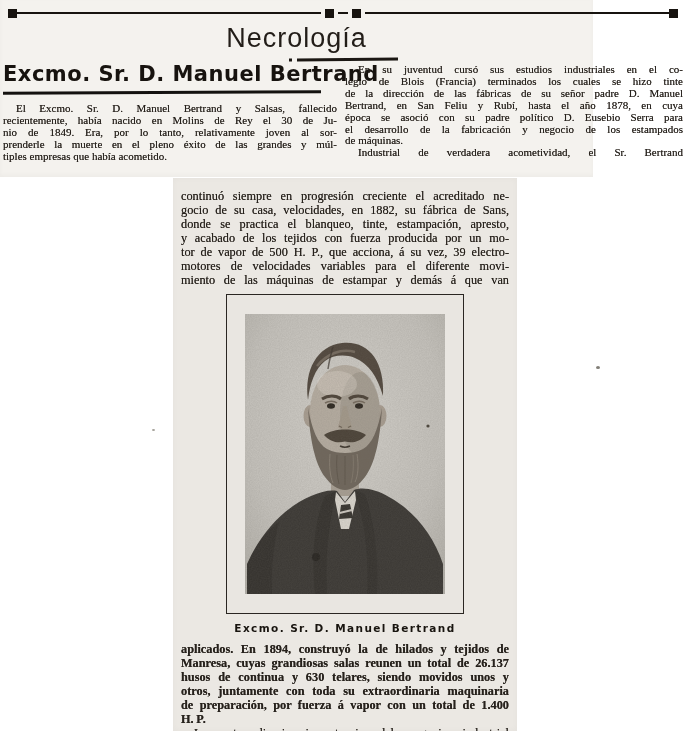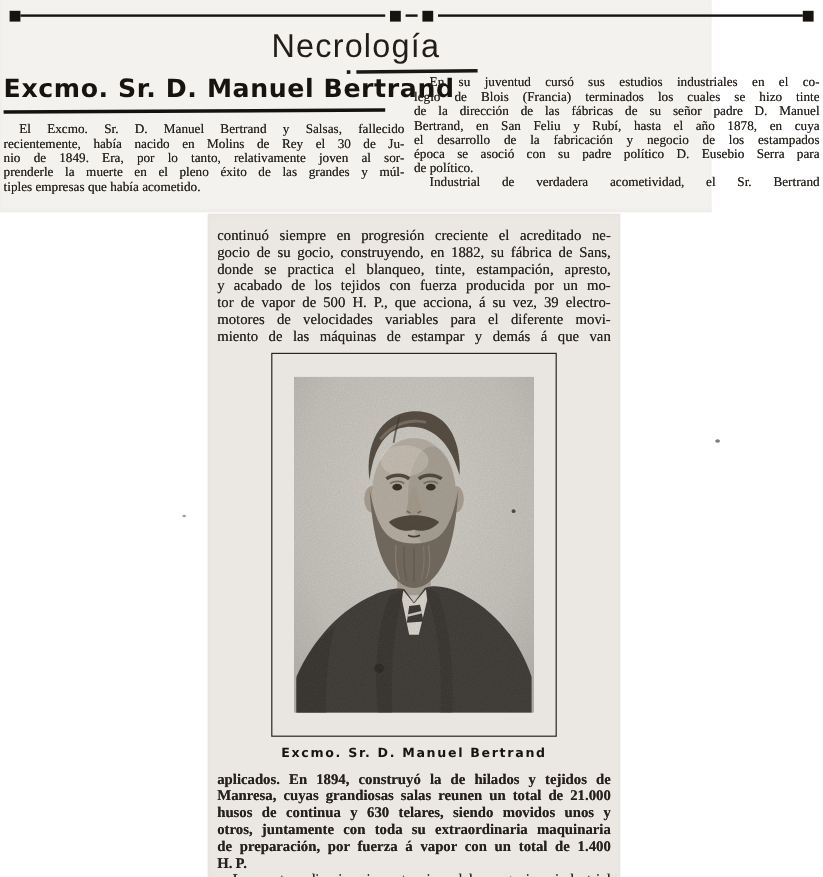--- a/index.html
+++ b/index.html
@@ -120,35 +120,35 @@
           <div class="tline">tiples empresas que había acometido.</div>
         </div>
     </div>
 
     <div class="col-right cols">
       <div class="para ind endL">
           <div class="tline">En su juventud cursó sus estudios industriales en el co-</div>
           <div class="tline">legio de Blois (Francia) terminados los cuales se hizo tinte</div>
           <div class="tline">de la dirección de las fábricas de su señor padre D. Manuel</div>
           <div class="tline">Bertrand, en San Feliu y Rubí, hasta el año 1878, en cuya</div>
+          <div class="tline">época se asoció con su padre político D. Eusebio Serra para</div>
           <div class="tline">el desarrollo de la fabricación y negocio de los estampados</div>
-          <div class="tline">época se asoció con su padre político D. Eusebio Serra para</div>
-          <div class="tline">de político.</div>
+          <div class="tline">de máquinas.</div>
         </div>
       <div class="para ind">
           <div class="tline">Industrial de verdadera acometividad, el Sr. Bertrand</div>
         </div>
     </div>
   </div>
 
   <div class="strip">
     <div class="strip-inner">
       <div class="para">
           <div class="tline">continuó siempre en progresión creciente el acreditado ne-</div>
-          <div class="tline">gocio de su gocio, construyendo, en 1882, su fábrica de Sans,</div>
+          <div class="tline">gocio de su casa, velocidades, en 1882, su fábrica de Sans,</div>
           <div class="tline">donde se practica el blanqueo, tinte, estampación, apresto,</div>
           <div class="tline">y acabado de los tejidos con fuerza producida por un mo-</div>
           <div class="tline">tor de vapor de 500 H. P., que acciona, á su vez, 39 electro-</div>
           <div class="tline">motores de velocidades variables para el diferente movi-</div>
           <div class="tline">miento de las máquinas de estampar y demás á que van</div>
         </div>
 
       <div class="portrait-frame">
         <svg viewBox="0 0 200 280" xmlns="http://www.w3.org/2000/svg" role="img">
           <defs>
@@ -217,21 +217,21 @@
           <circle cx="183" cy="112" r="1.6" fill="#4a443a"></circle>
 
           <rect width="200" height="280" filter="url(#grain)"></rect>
         </svg>
       </div>
 
       <div class="photo-caption">Excmo. Sr. D. Manuel Bertrand</div>
 
       <div class="para para2 endL">
           <div class="tline">aplicados. En 1894, construyó la de hilados y tejidos de</div>
-          <div class="tline">Manresa, cuyas grandiosas salas reunen un total de 21.000</div>
+          <div class="tline">Manresa, cuyas grandiosas salas reunen un total de 26.137</div>
           <div class="tline">husos de continua y 630 telares, siendo movidos unos y</div>
           <div class="tline">otros, juntamente con toda su extraordinaria maquinaria</div>
           <div class="tline">de preparación, por fuerza á vapor con un total de 1.400</div>
           <div class="tline">H. P.</div>
         </div>
 
       <div class="para ind clipped">
         <div class="tline">La extraordinaria importancia del negocio industrial</div>
       </div>
     </div>

